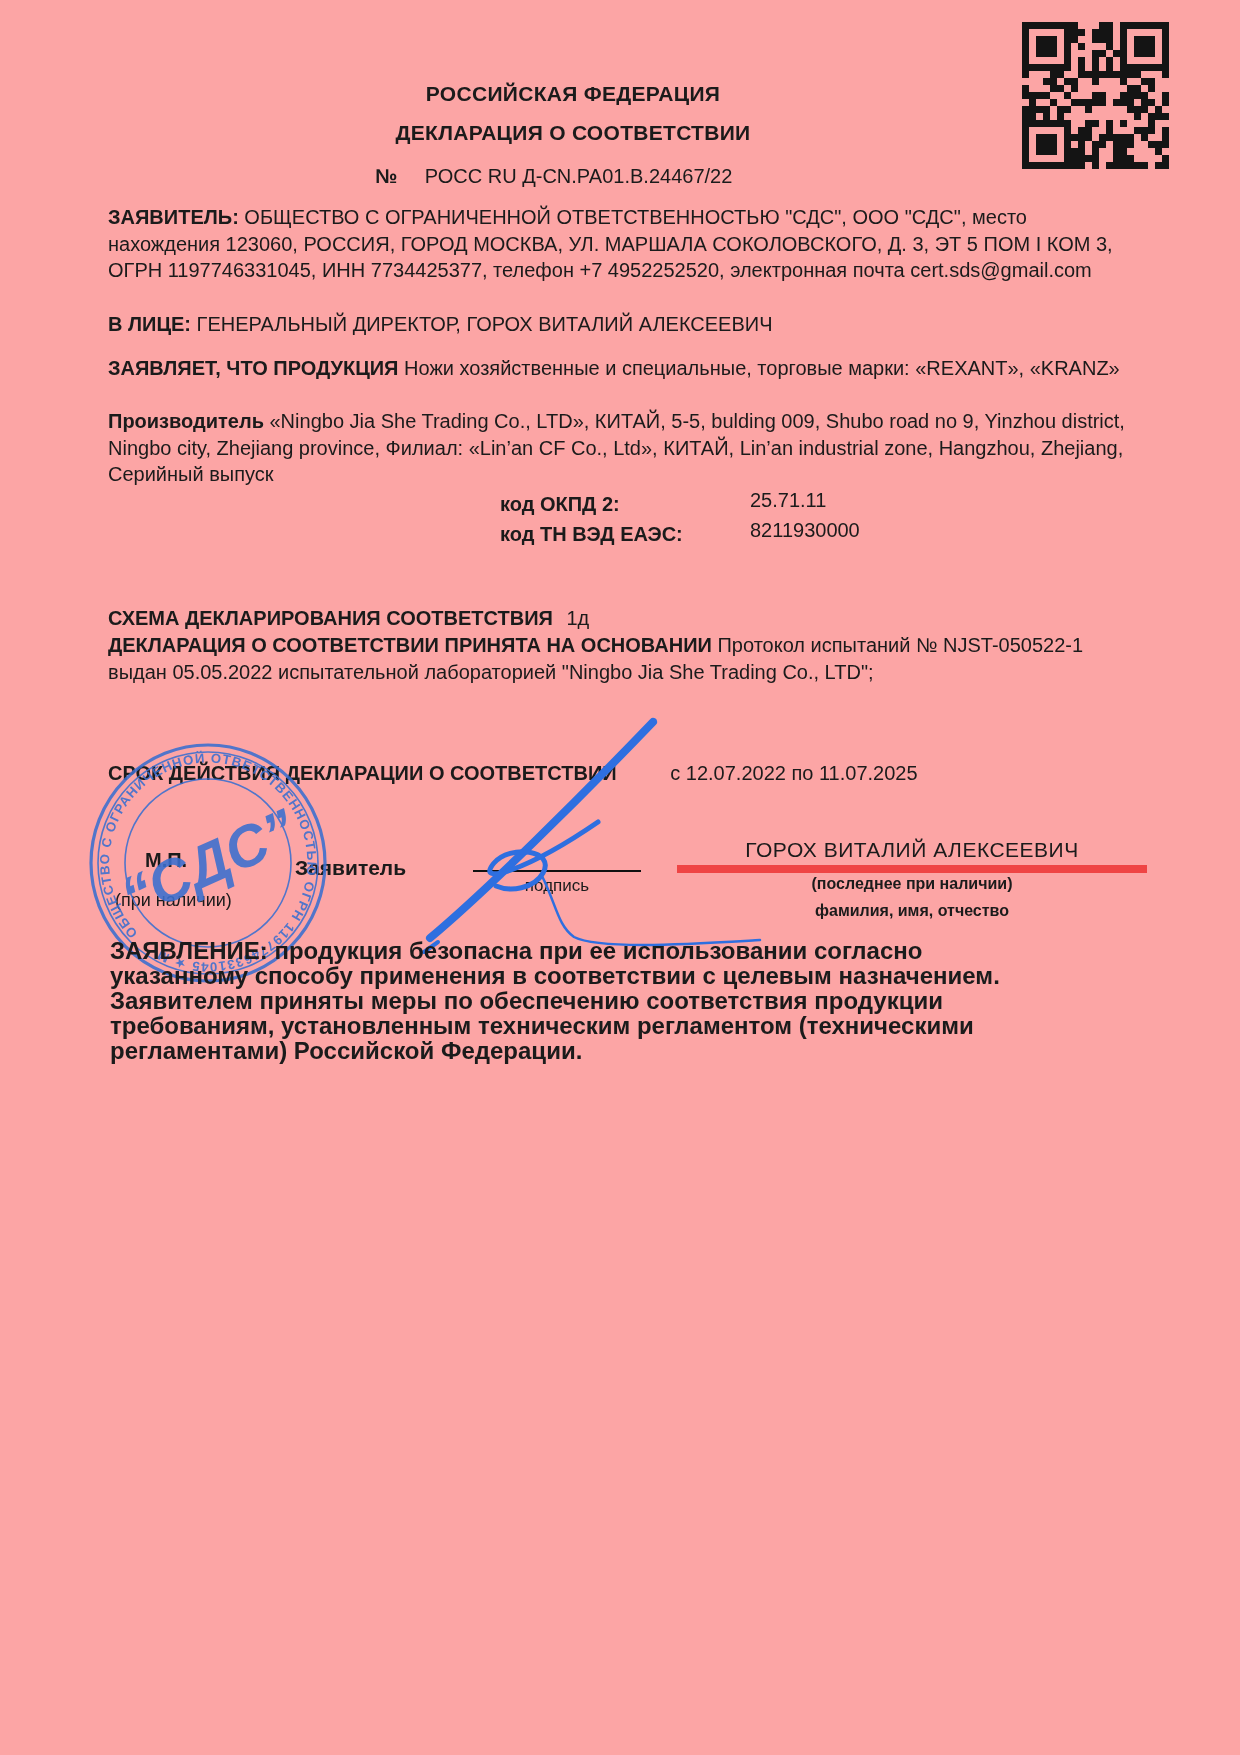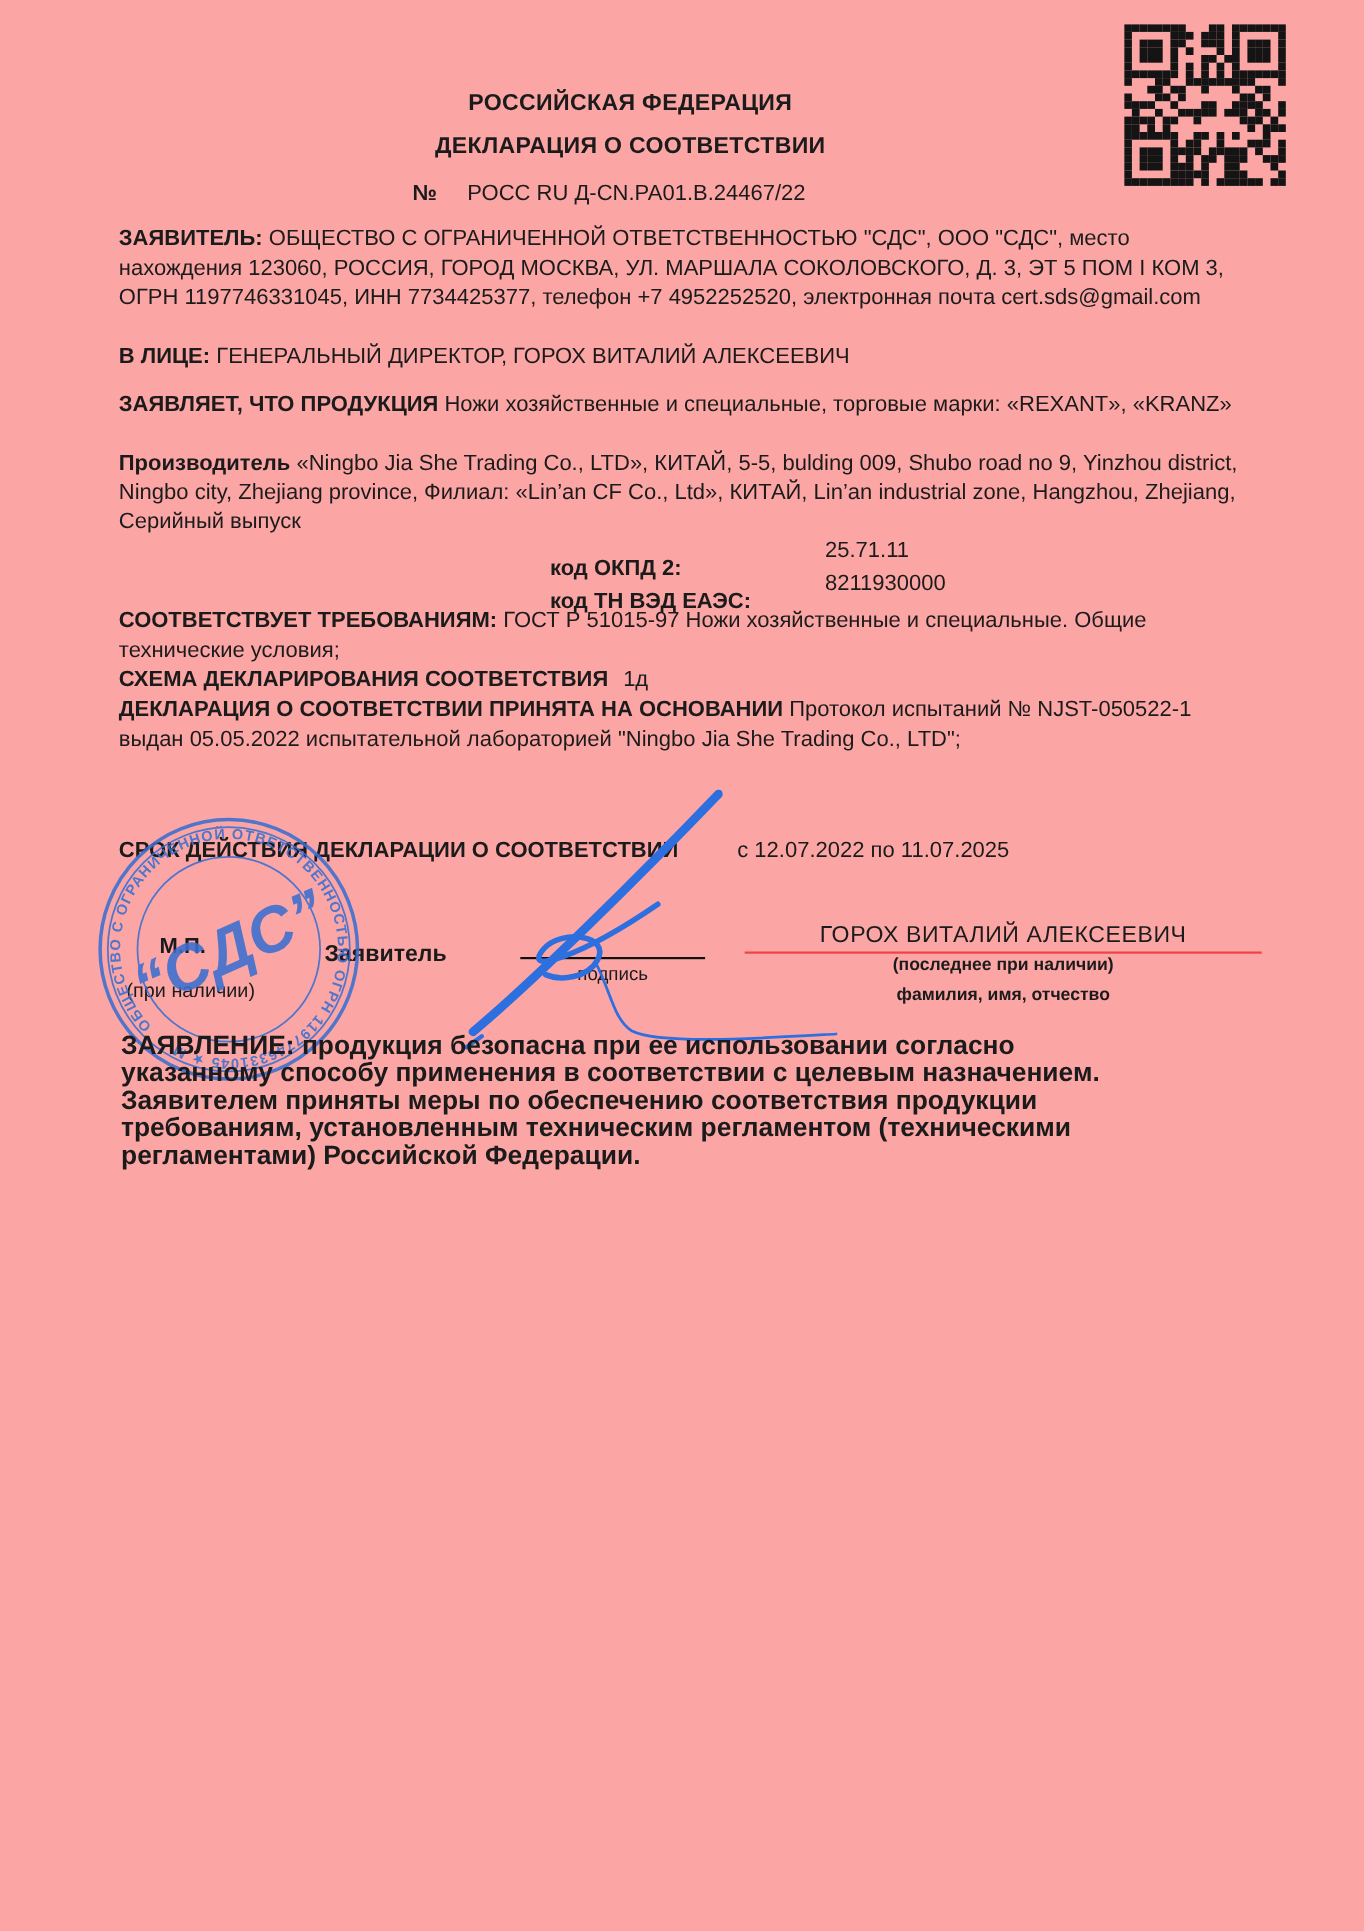--- a/index.html
+++ b/index.html
@@ -9,27 +9,27 @@
     font-family:"Liberation Sans","DejaVu Sans",sans-serif;
     overflow:hidden;
   }
   .abs{position:absolute;}
   .title{font-weight:bold;font-size:21px;letter-spacing:.3px;text-align:center;width:930px;left:108px;}
   .numline{font-size:20px;}
   .para{font-size:20px;line-height:26.5px;width:1035px;left:108px;margin:0;}
   .para b{font-weight:bold;}
   .lbl{font-weight:bold;font-size:20px;}
   .val{font-size:20px;}
-  .coderow .lbl{position:absolute;left:500px;top:17px;white-space:nowrap;}
+  .coderow .lbl{position:absolute;left:500px;top:4px;white-space:nowrap;}
   .coderow .val{position:absolute;left:750px;top:0;white-space:nowrap;}
   .sig-line{border-bottom:2px solid #111;height:0;}
   .caption{font-size:17px;text-align:center;}
   .small-cap{font-size:16px;font-weight:bold;text-align:center;line-height:21px;}
   .name-block{width:470px;left:677px;text-align:center;}
-  .signer{font-size:21px;letter-spacing:.5px;border-bottom:2px solid #ef4444;padding-bottom:3px;}
+  .signer{font-size:21px;letter-spacing:.5px;border-bottom:8px solid #ef4444;padding-bottom:3px;}
   .statement{font-weight:bold;font-size:24px;line-height:25px;width:945px;left:108px;margin:2px;}
   .stamp-svg{opacity:.88;}
   .sig-svg{pointer-events:none;}
 </style>
 </head>
 <body>
 
 <div class="page">
 
   <svg id="qr" class="abs" style="left:1022px;top:22px" width="147" height="147" viewBox="0 0 147 147" fill="#141414">
@@ -302,21 +302,20 @@
 
   <div class="abs coderow" style="top:489px;left:0;width:1240px;height:27px">
     <span class="lbl">код ОКПД 2:</span>
     <span class="val">25.71.11</span>
   </div>
   <div class="abs coderow" style="top:519px;left:0;width:1240px;height:27px">
     <span class="lbl">код ТН ВЭД ЕАЭС:</span>
     <span class="val">8211930000</span>
   </div>
 
-  <p class="abs para" style="top:551px"><b>СООТВЕТСТВУЕТ ТРЕБОВАНИЯМ:</b> <span>ГОСТ Р 51015-97 Ножи хозяйственные и специальные. Общие технические условия;</span></p>
 
   <p class="abs para" style="top:605px"><b>СХЕМА ДЕКЛАРИРОВАНИЯ СООТВЕТСТВИЯ</b> <span style="margin-left:8px">1д</span></p>
 
   <p class="abs para" style="top:632px"><b>ДЕКЛАРАЦИЯ О СООТВЕТСТВИИ ПРИНЯТА НА ОСНОВАНИИ</b> <span>Протокол испытаний № NJST-050522-1 выдан 05.05.2022 испытательной лабораторией "Ningbo Jia She Trading Co., LTD";</span></p>
 
 
   <p class="abs para" style="top:760px"><b>СРОК ДЕЙСТВИЯ ДЕКЛАРАЦИИ О СООТВЕТСТВИИ</b> <span style="margin-left:48px">с 12.07.2022 по 11.07.2025</span></p>
 
   <div class="abs lbl" style="left:145px;top:849px">М.П.</div>
   <div class="abs" style="left:115px;top:890px;font-size:18px">(при наличии)</div>

